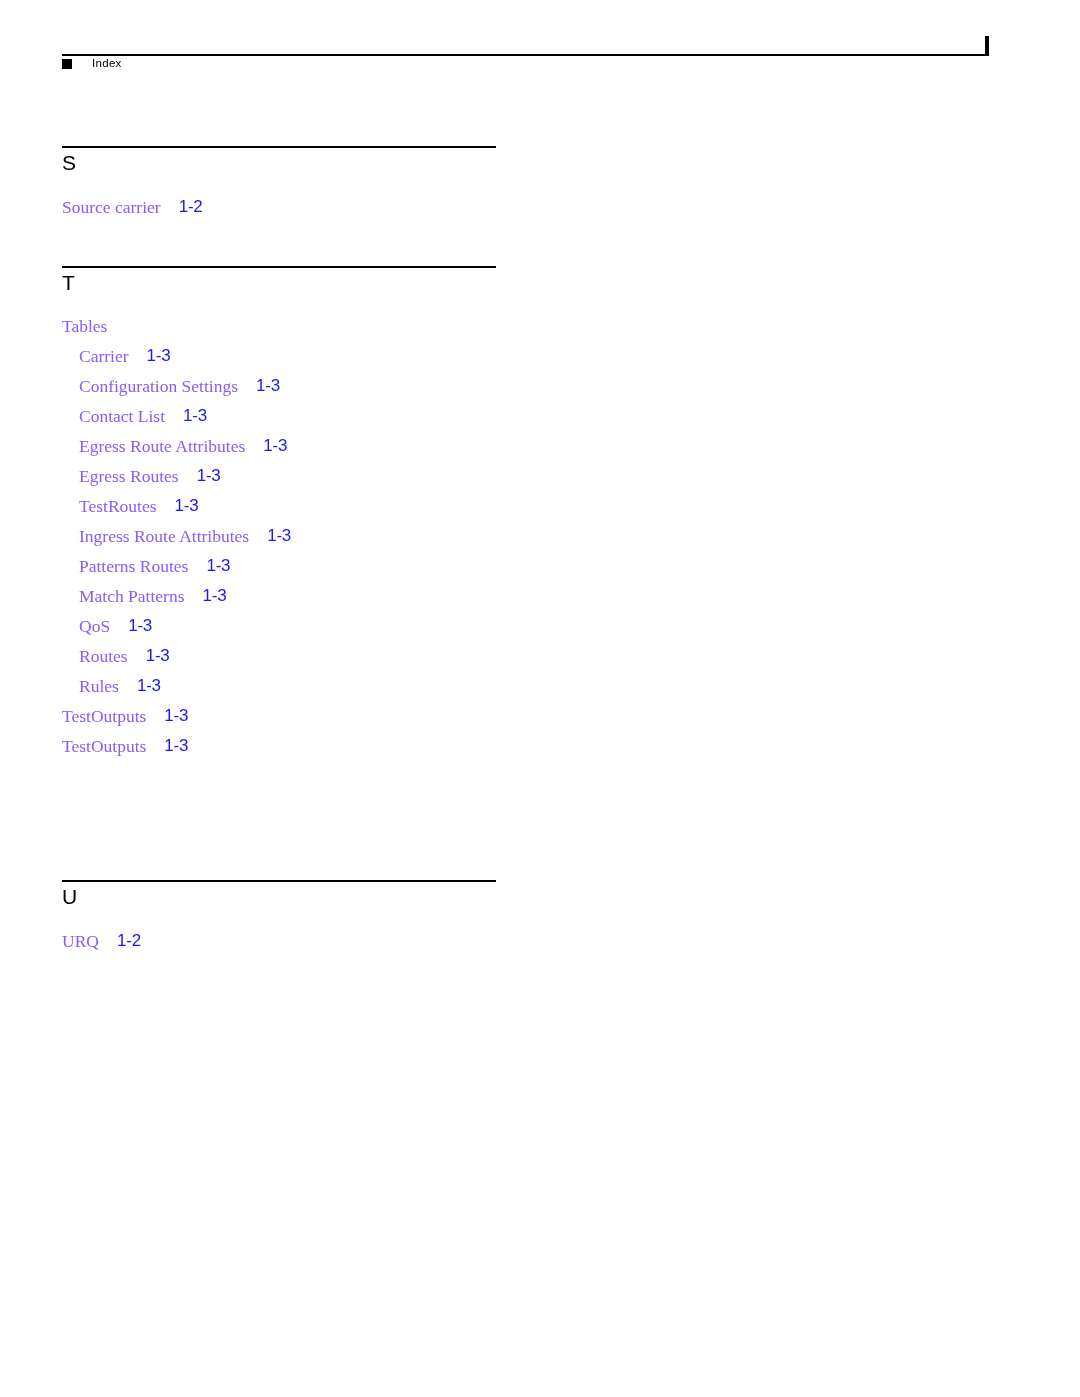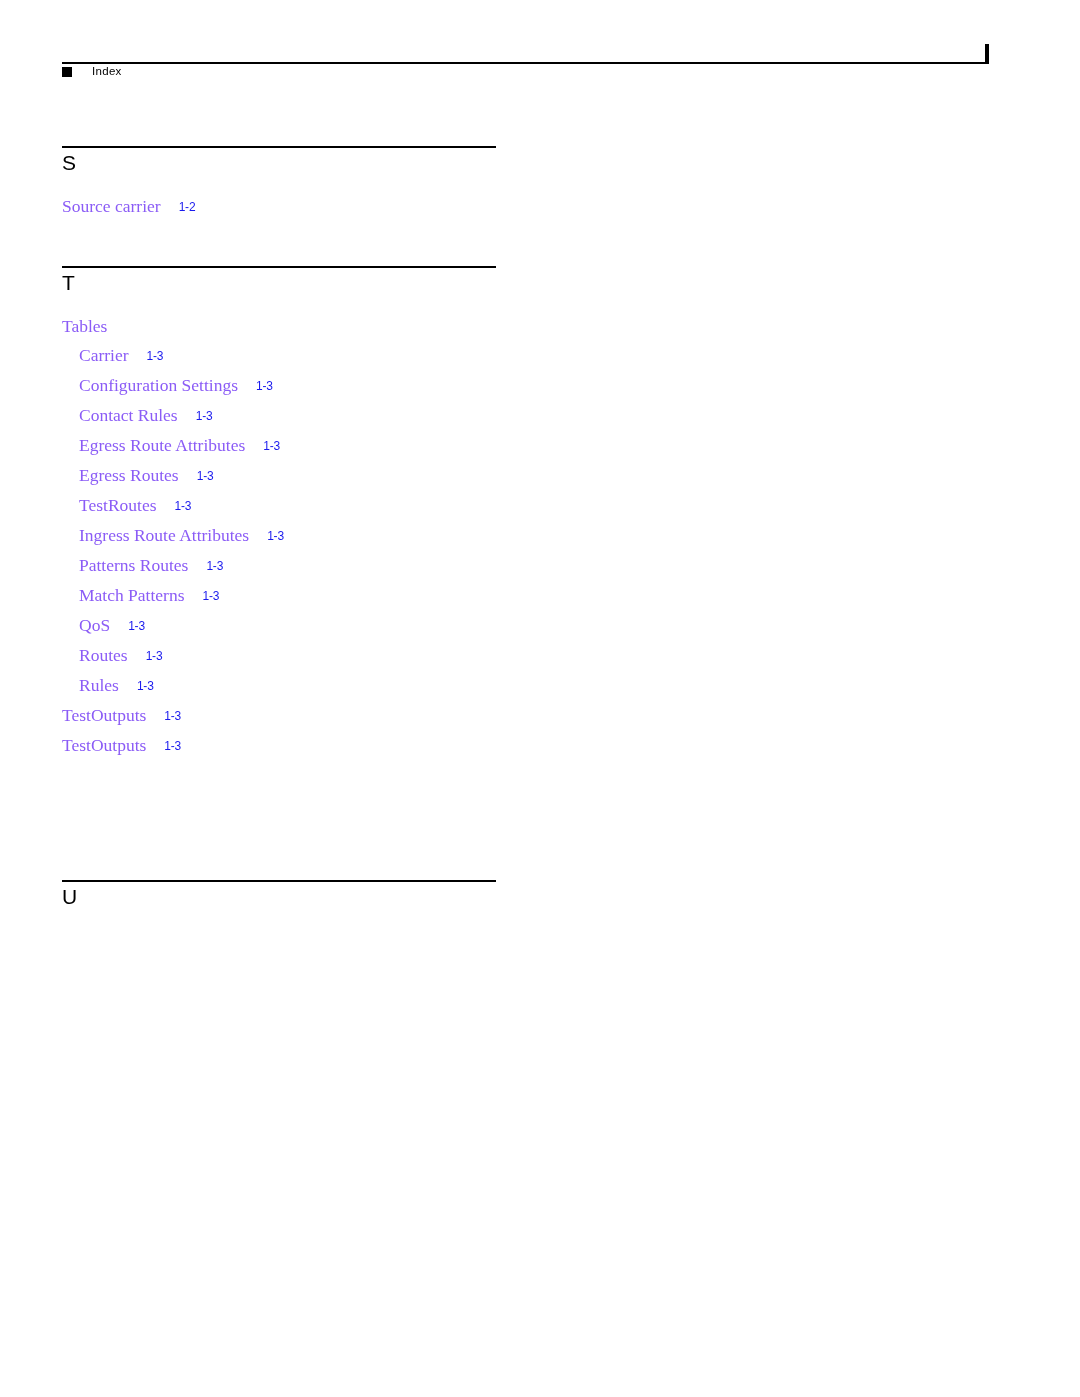--- a/index.html
+++ b/index.html
@@ -13,21 +13,21 @@
     position: relative;
     font-family: "Liberation Serif", serif;
     color: #000000;
     overflow: hidden;
   }
 
   
   .page-header {
     position: absolute;
     left: 0;
-    top: 8px;
+    top: 0;
     width: 976px;
     height: 90px;
   }
   .header-rule {
     position: absolute;
     left: 62px;
     top: 54px;
     width: 925px;
     height: 2px;
     background: #000000;
@@ -96,21 +96,21 @@
   }
   .entry.level-2 {
     padding-left: 17px;
   }
   .entry .term {
     color: #8b5cf6;
   }
   .entry .page-ref {
     color: #1a1aee;
     font-family: "Liberation Sans", sans-serif;
-    font-size: 12px;
+    font-size: 17px;
     letter-spacing: -0.2px;
     padding-left: 10px;
     vertical-align: 1px;
   }
   .entry .page-ref.wide-gap {
     padding-left: 18px;
   }
 
   
   .page-footer {
@@ -136,36 +136,37 @@
       <div class="section-rule"></div>
       <div class="section-letter">S</div>
       <div class="entry level-1"><span class="term">Source carrier</span><a class="page-ref wide-gap">1-2</a></div>
     </div>
     <div class="section" style="top: 266px;">
       <div class="section-rule"></div>
       <div class="section-letter">T</div>
       <div class="entry level-1"><span class="term">Tables</span></div>
       <div class="entry level-2"><span class="term">Carrier</span><a class="page-ref wide-gap">1-3</a></div>
       <div class="entry level-2"><span class="term">Configuration Settings</span><a class="page-ref wide-gap">1-3</a></div>
-      <div class="entry level-2"><span class="term">Contact Rules</span><a class="page-ref wide-gap">1-3</a></div>
+      <div class="entry level-2"><span class="term">Contact List</span><a class="page-ref wide-gap">1-3</a></div>
       <div class="entry level-2"><span class="term">Egress Route Attributes</span><a class="page-ref wide-gap">1-3</a></div>
       <div class="entry level-2"><span class="term">Egress Routes</span><a class="page-ref wide-gap">1-3</a></div>
       <div class="entry level-2"><span class="term">TestRoutes</span><a class="page-ref wide-gap">1-3</a></div>
       <div class="entry level-2"><span class="term">Ingress Route Attributes</span><a class="page-ref wide-gap">1-3</a></div>
       <div class="entry level-2"><span class="term">Patterns Routes</span><a class="page-ref wide-gap">1-3</a></div>
       <div class="entry level-2"><span class="term">Match Patterns</span><a class="page-ref wide-gap">1-3</a></div>
       <div class="entry level-2"><span class="term">QoS</span><a class="page-ref wide-gap">1-3</a></div>
       <div class="entry level-2"><span class="term">Routes</span><a class="page-ref wide-gap">1-3</a></div>
       <div class="entry level-2"><span class="term">Rules</span><a class="page-ref wide-gap">1-3</a></div>
       <div class="entry level-1"><span class="term">TestOutputs</span><a class="page-ref wide-gap">1-3</a></div>
       <div class="entry level-1"><span class="term">TestOutputs</span><a class="page-ref wide-gap">1-3</a></div>
     </div>
     <div class="section" style="top: 880px;">
       <div class="section-rule"></div>
       <div class="section-letter">U</div>
+      <div class="entry level-1"><span class="term">URQ</span><a class="page-ref wide-gap">1-2</a></div>
     </div>
   </div>
 
 <div class="page-footer">
   
   
   
   
   
 </div>

